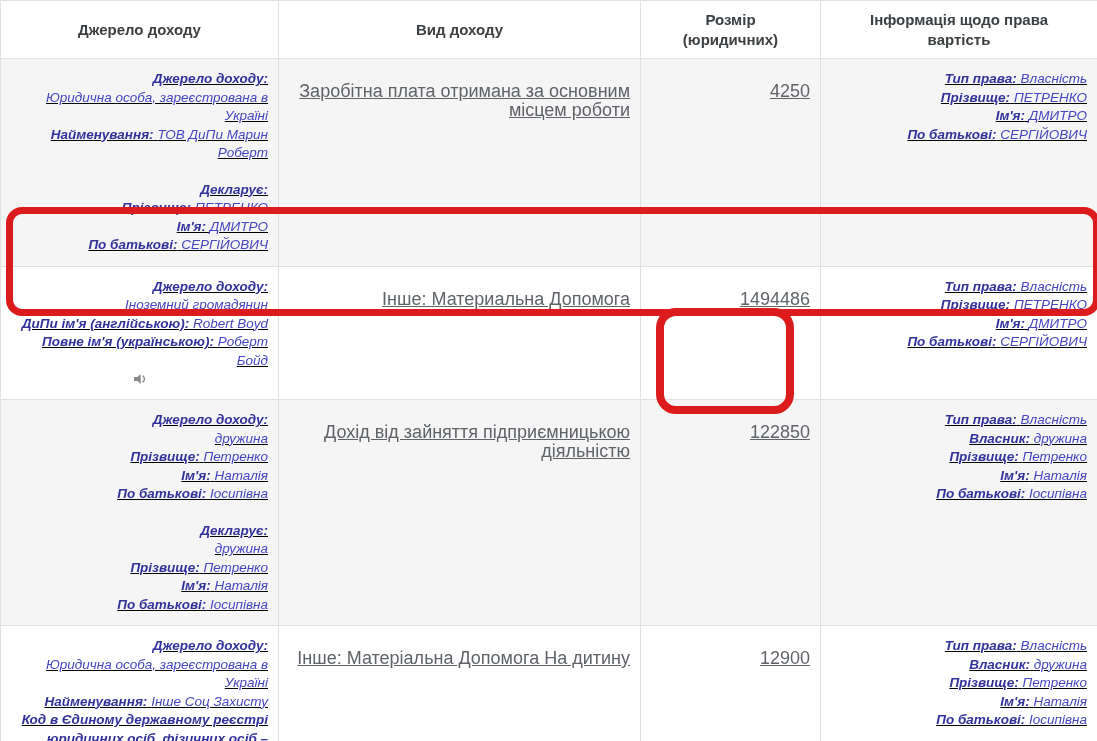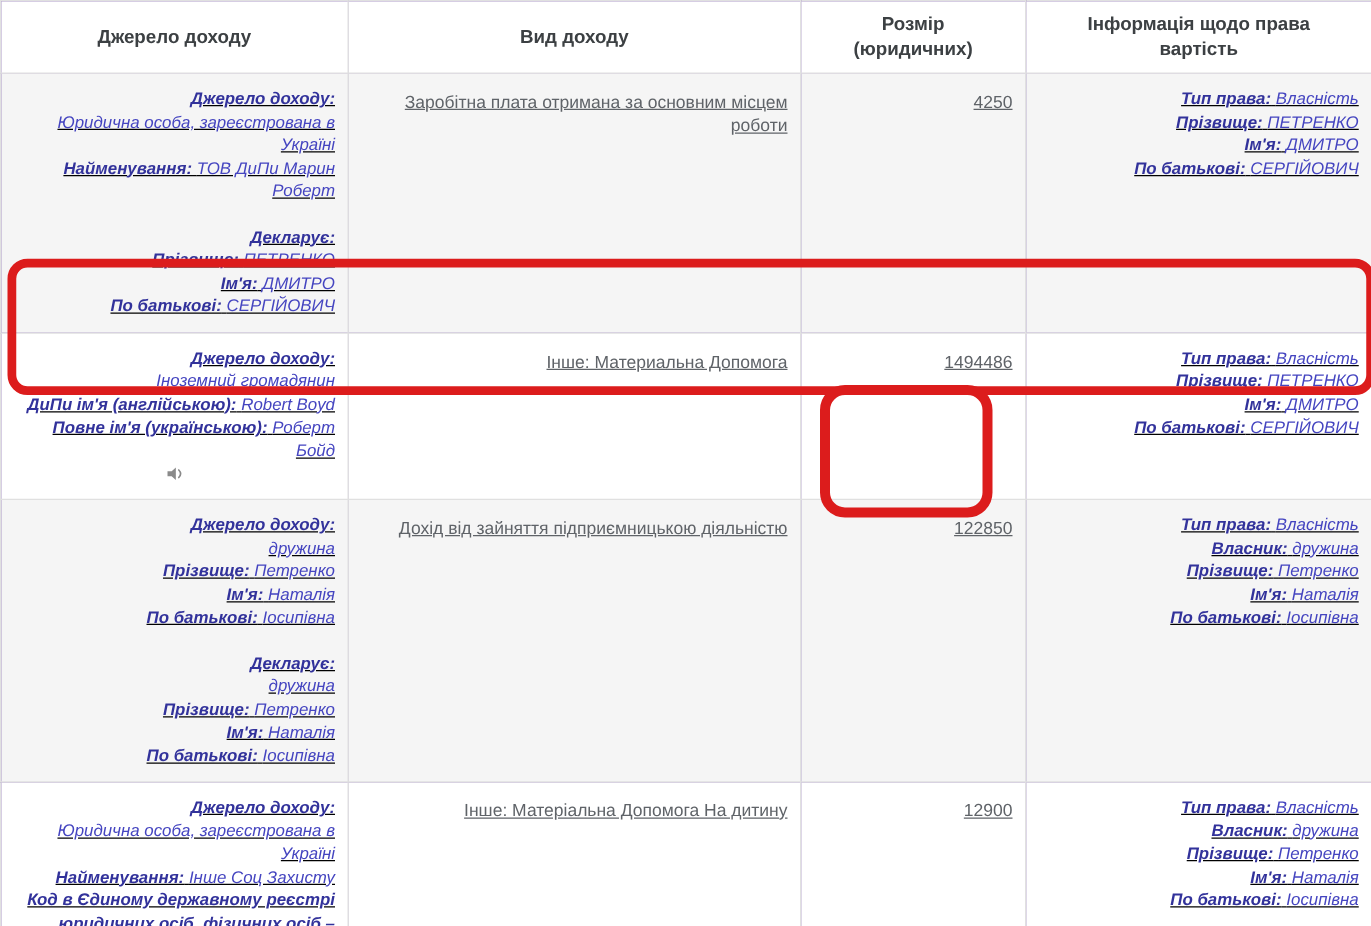--- a/index.html
+++ b/index.html
@@ -1,25 +1,25 @@
 <!DOCTYPE html>
 <html style="--red: #dc1c1c;"><head>
 <meta charset="utf-8">
 <style>
   html,body{margin:0;padding:0;background:#fff;}
   body{width:1097px;height:741px;overflow:hidden;font-family:"Liberation Sans","DejaVu Sans",sans-serif;}
-  .page{position:relative;width:1097px;height:741px;overflow:hidden;background:#4c1d95;}
+  .page{position:relative;width:1097px;height:741px;overflow:hidden;background:#ec4899;}
   table{border-collapse:collapse;table-layout:fixed;width:1097px;}
   col.c1{width:278px}col.c2{width:362px}col.c3{width:180px}col.c4{width:277px}
   th,td{border:1px solid #e0e0e0;box-sizing:border-box;}
   th{height:58px;vertical-align:middle;text-align:center;font-size:15px;font-weight:bold;color:#3c4043;background:#fff;padding:4px 24px;line-height:20px;}
   td{vertical-align:top;text-align:right;padding:11px 10px;text-decoration:underline;}
   tr.striped td{background:#f5f5f5;}
   tr.plain td{background:#ffffff;}
-  td.muted{font-size:14px;color:#5f6368;line-height:19px;padding-top:13px;}
+  td.muted{font-size:18px;color:#5f6368;line-height:19px;padding-top:23px;}
   td.fields{font-size:13.5px;font-style:italic;line-height:18.5px;}
   .line{white-space:normal;}
   .lbl{font-weight:bold;color:#32329b;}
   .val{color:#4545c0;}
   .plainval{color:#4545c0;}
   .gap{height:18px;}
   .icon-line{height:18px;display:flex;align-items:center;justify-content:center;}
   tr.r1{height:157px}tr.r2{height:110px}tr.r3{height:218px}tr.r4{height:198px}
   .annotation{position:absolute;pointer-events:none;}
   .row-box{left:6px;top:207px;width:1080px;height:95px;border:7px solid var(--red);border-radius:16px;}

